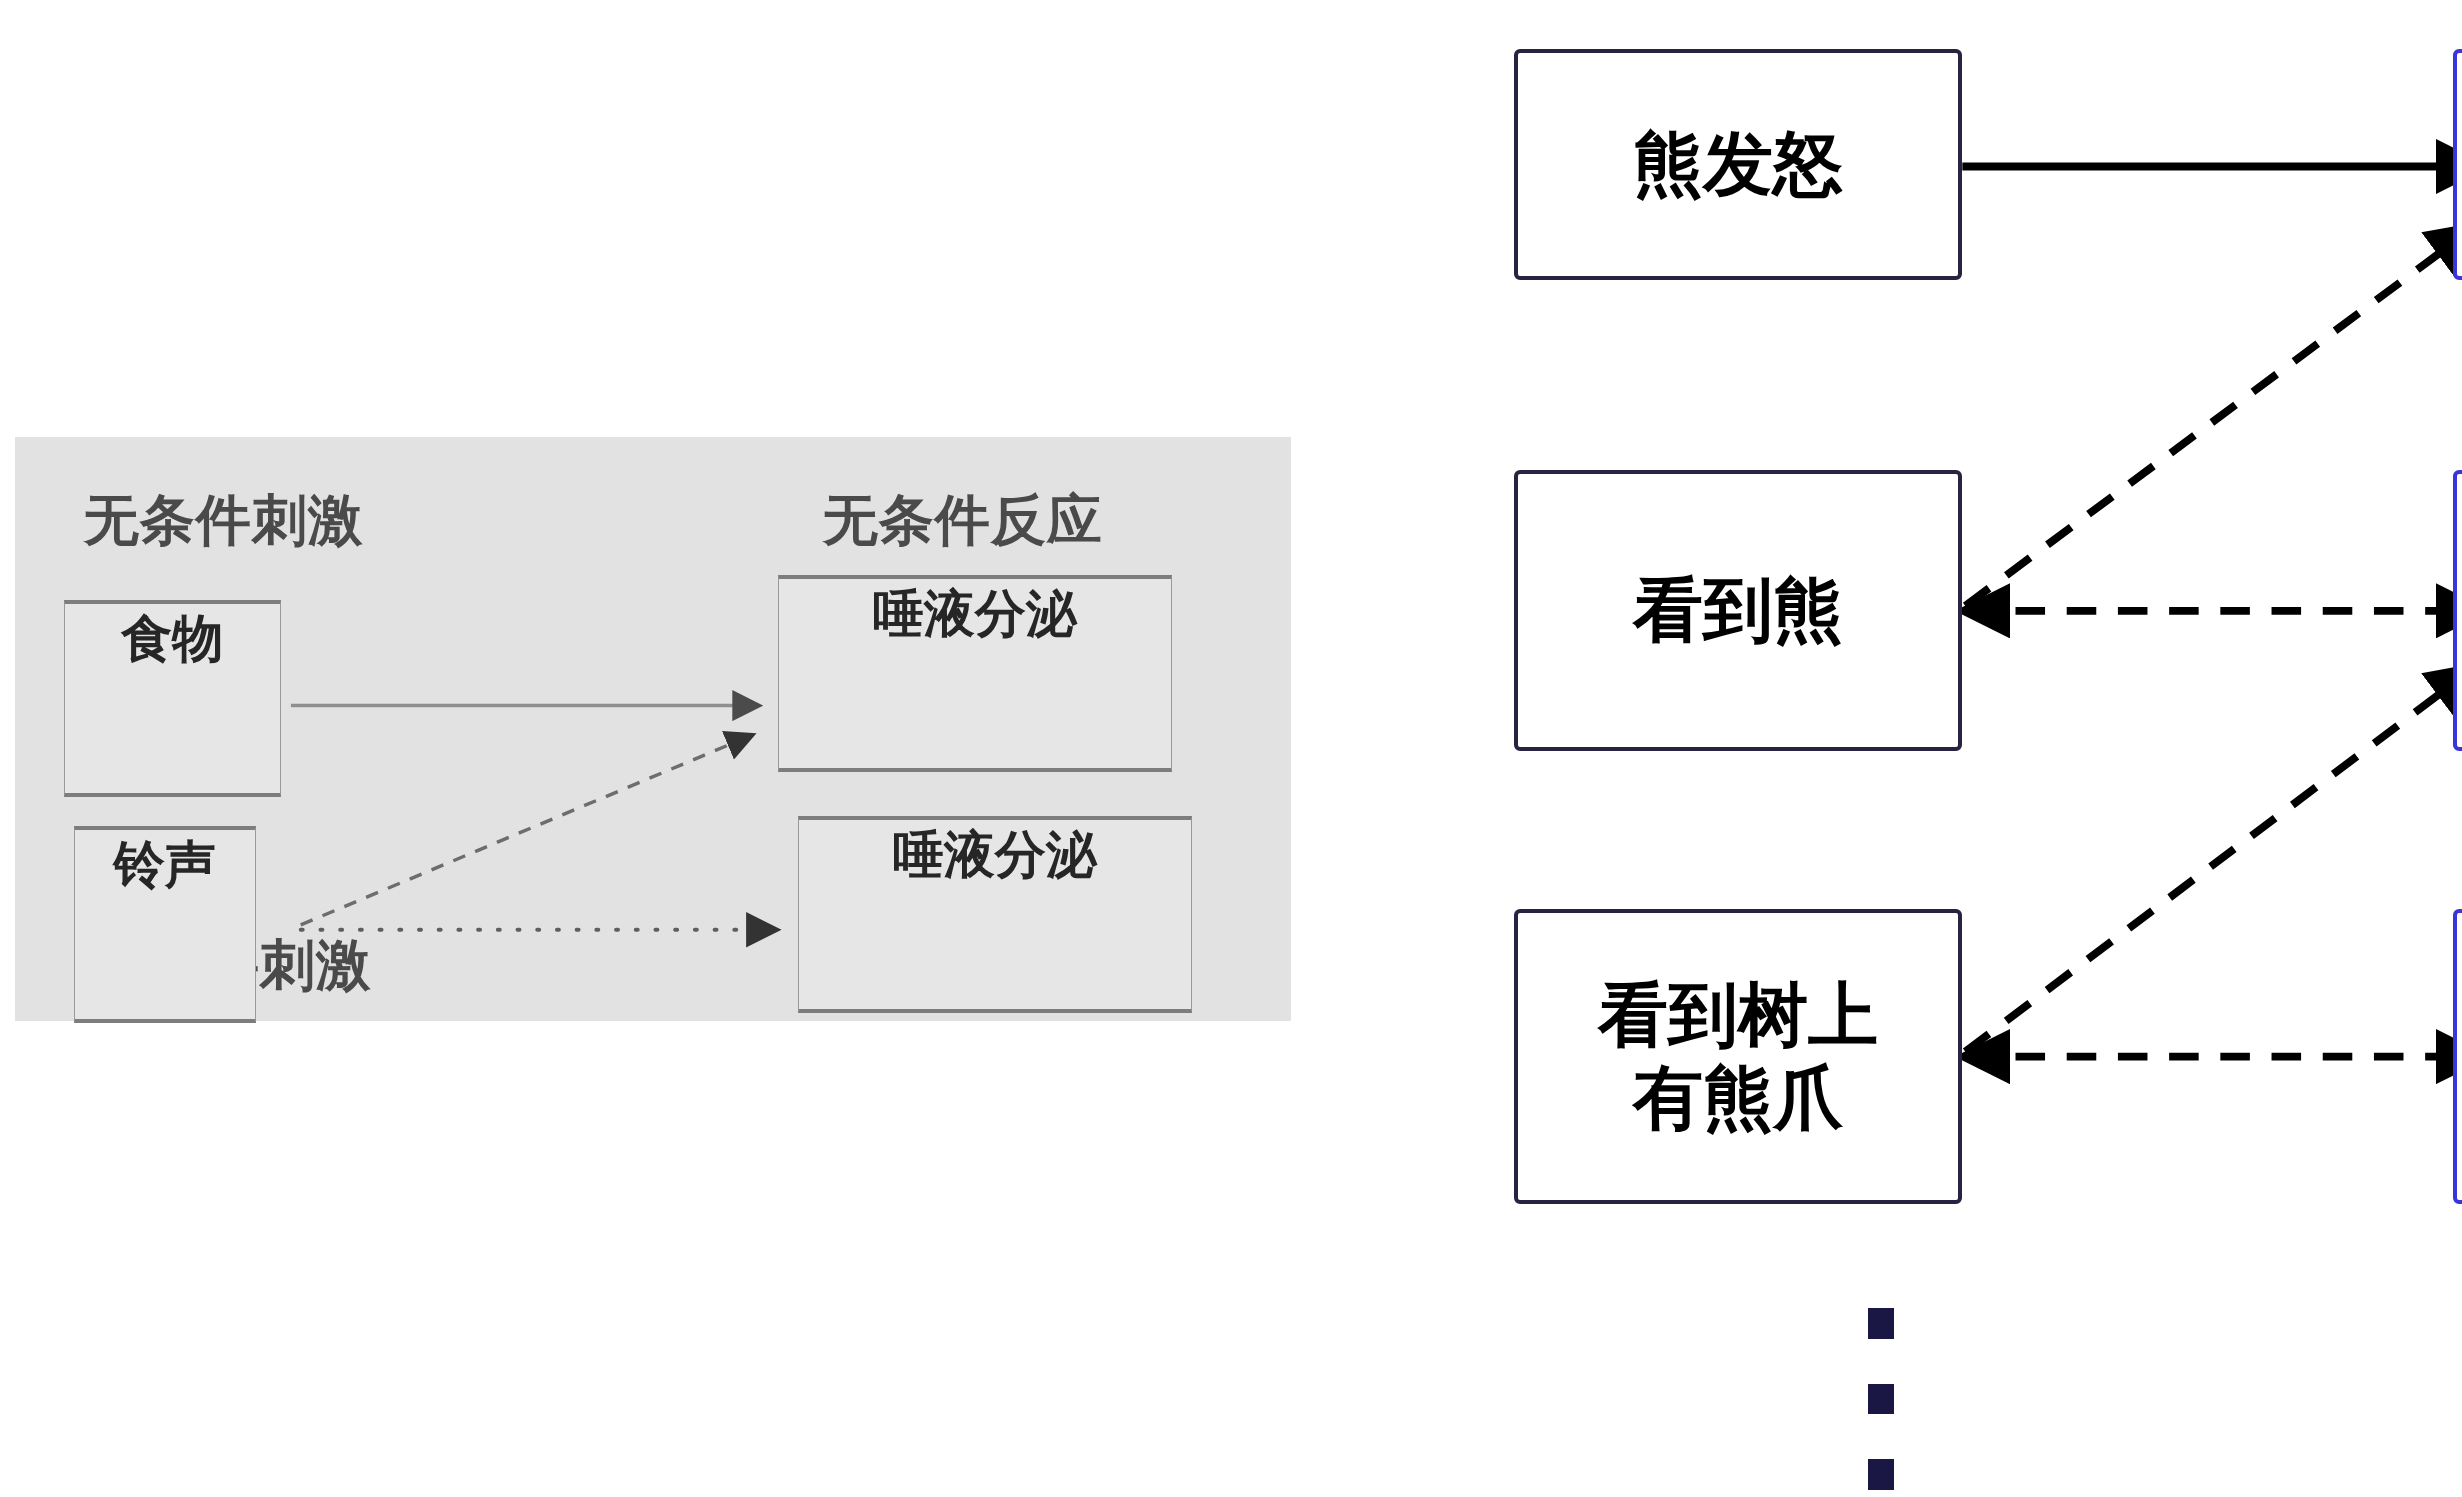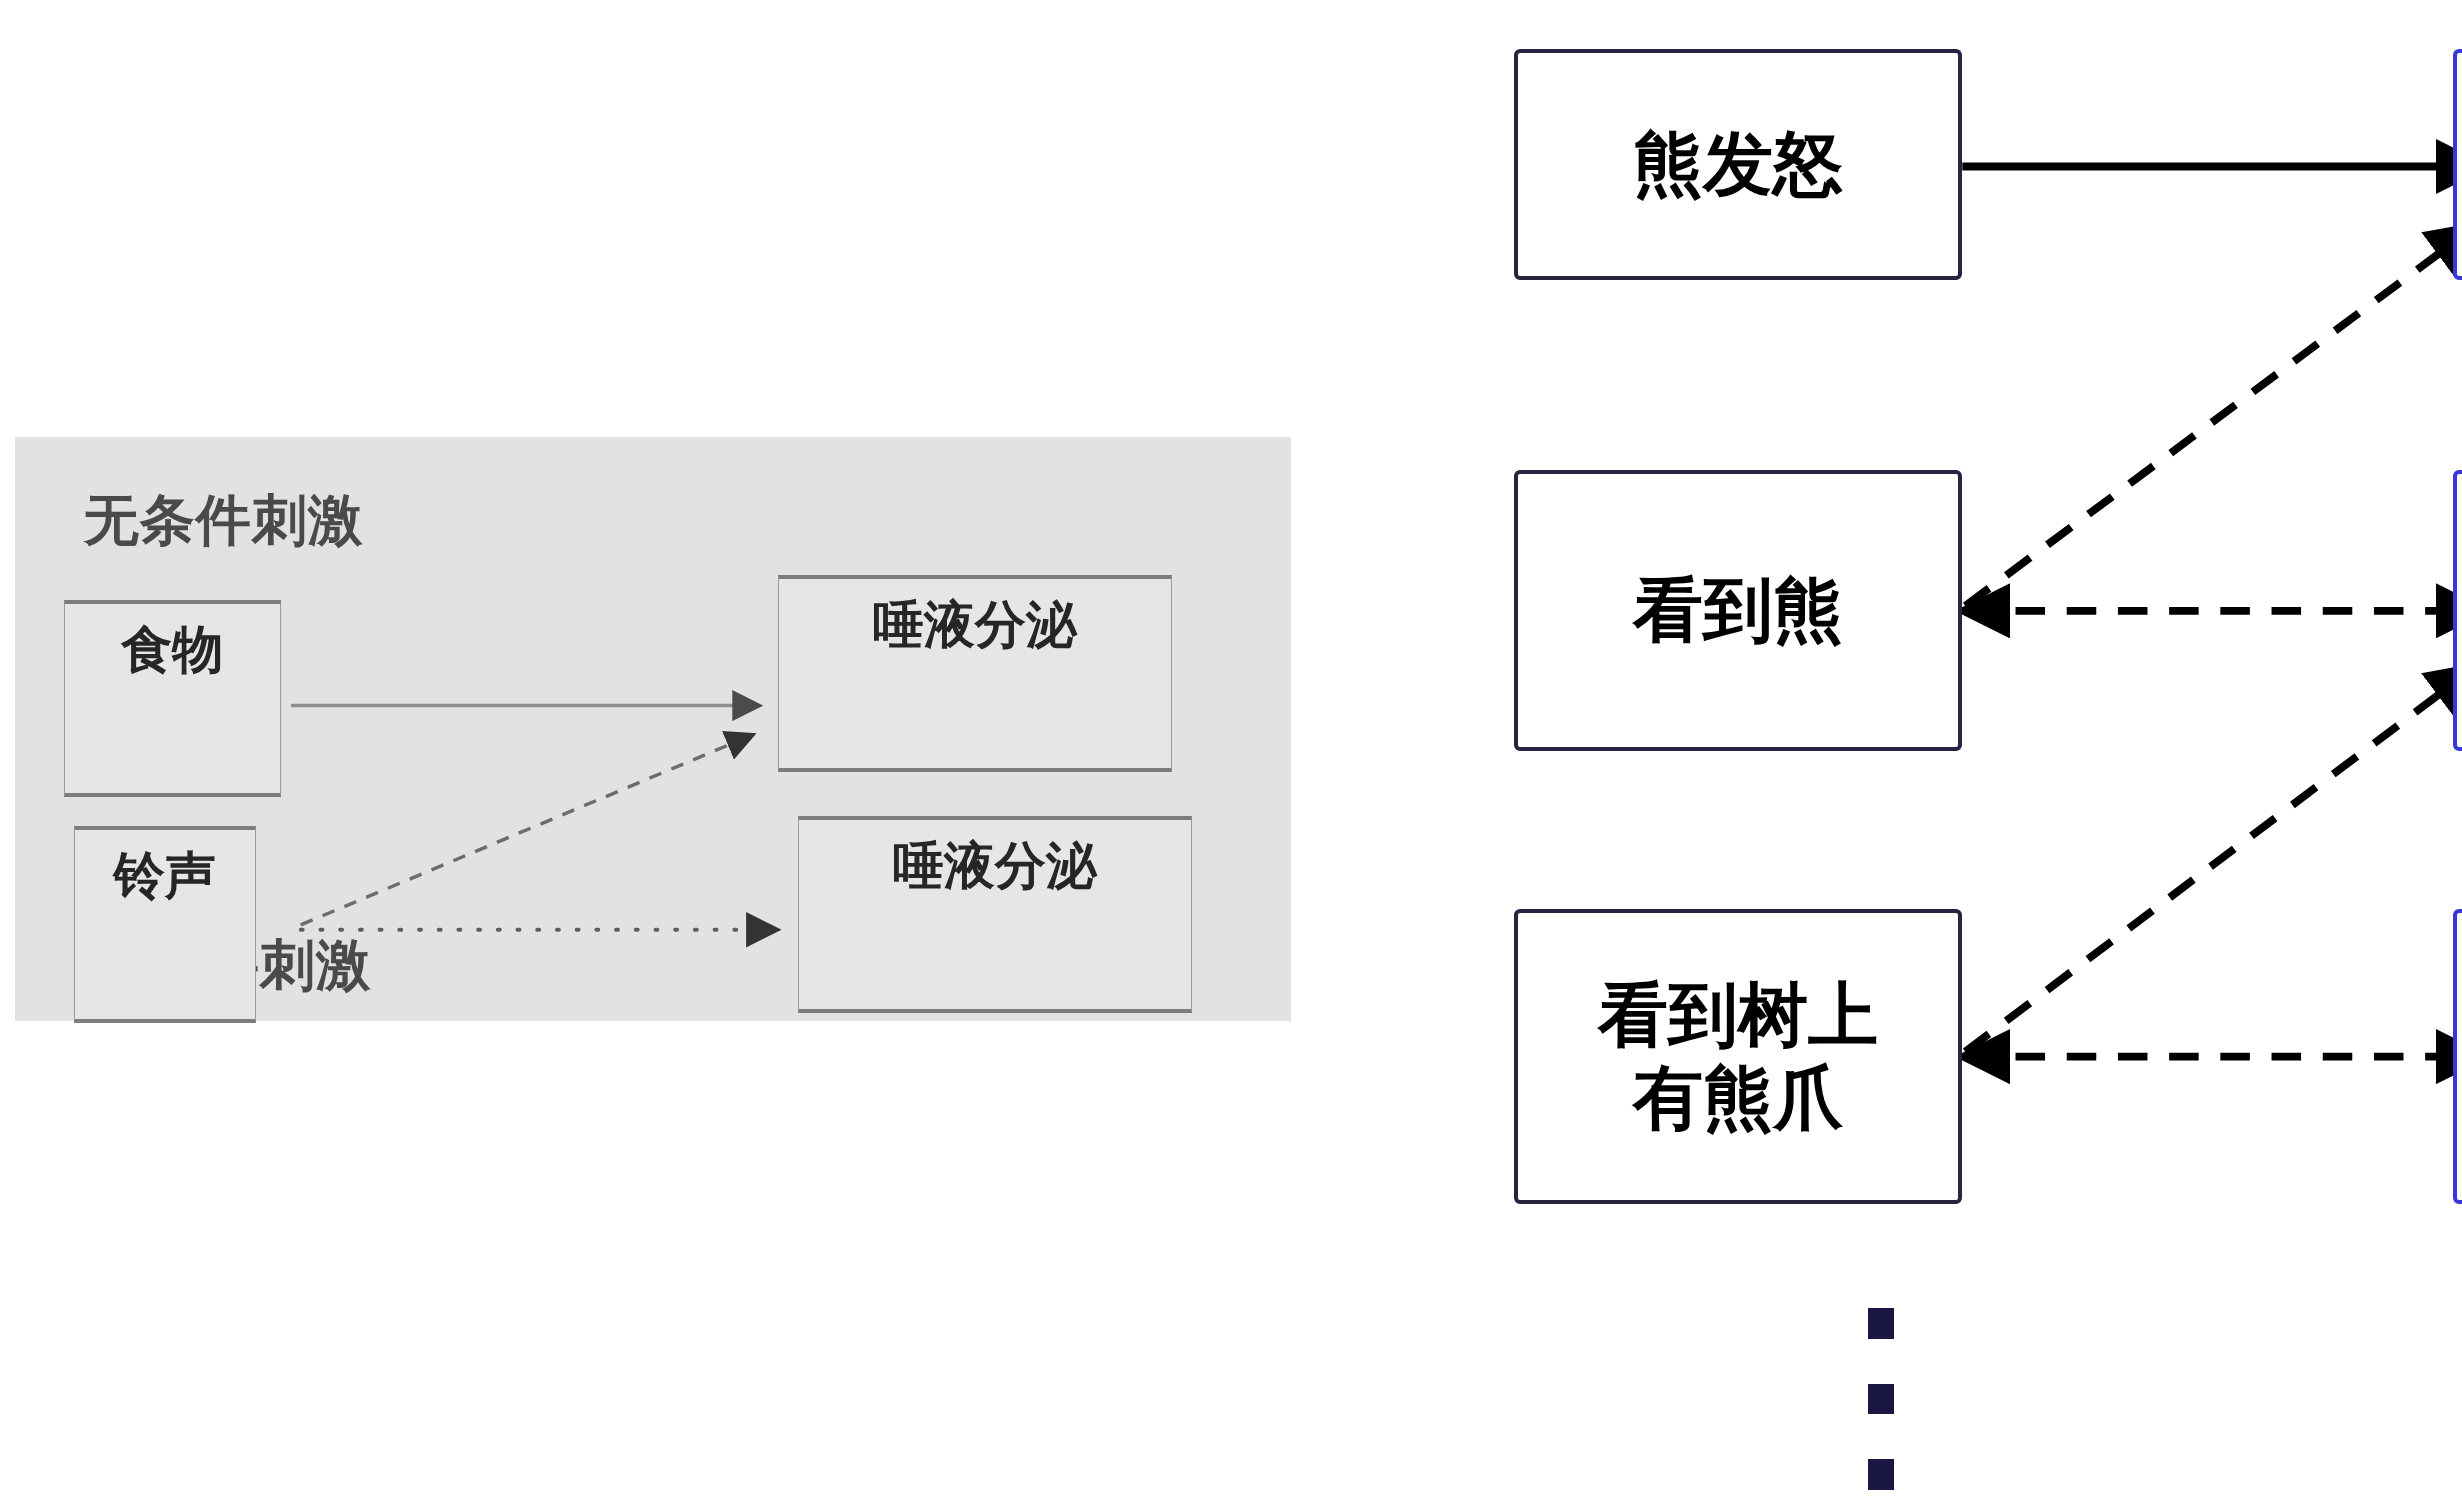--- a/index.html
+++ b/index.html
@@ -45,21 +45,21 @@
   .pav-box {
     position: absolute;
     background: #e6e6e6;
     border: 1.5px solid #9a9a9a;
     border-top: 4.9px solid #7d7d7d;
     border-bottom: 4.9px solid #7d7d7d;
     box-sizing: border-box;
     display: flex;
     align-items: flex-start;
     justify-content: center;
-    padding-top: 12px;
+    padding-top: 1px;
   }
   .pav-box span {
     color: #262626;
     font-size: 51px;
     font-weight: 700;
     white-space: nowrap;
     font-family: "DejaVu Sans", "Liberation Sans", sans-serif;
   }
   #pav-box-food   { left: 49px;  top: 163px;  width: 217px; height: 197px; }
   #pav-box-bell   { left: 59px;  top: 389px;  width: 182px; height: 197px; }
@@ -157,20 +157,21 @@
       <g>
         <line x1="580" y1="990" x2="1460" y2="620" stroke="#6d6d6d" stroke-width="7" stroke-dasharray="26 22" marker-end="url(#pavArrowDark)"></line>
       </g>
 
       <g>
         <line x1="580" y1="1000" x2="1500" y2="1000" stroke="#5e5e5e" stroke-width="8" stroke-dasharray="4 36" stroke-linecap="round" marker-end="url(#pavArrowDark)"></line>
       </g>
     </svg>
 
     <div class="pav-caption" id="pav-label-ucs">无条件刺激</div>
+    <div class="pav-caption" id="pav-label-ucr">无条件反应</div>
     <div class="pav-caption" id="pav-label-cs">条件刺激</div>
     <div class="pav-caption" id="pav-label-cr">条件反应</div>
 
     <div class="pav-box" id="pav-box-food">
       <span>食物</span>
     </div>
     <div class="pav-box" id="pav-box-bell">
       <span>铃声</span>
     </div>
     <div class="pav-box" id="pav-box-sal-1">

